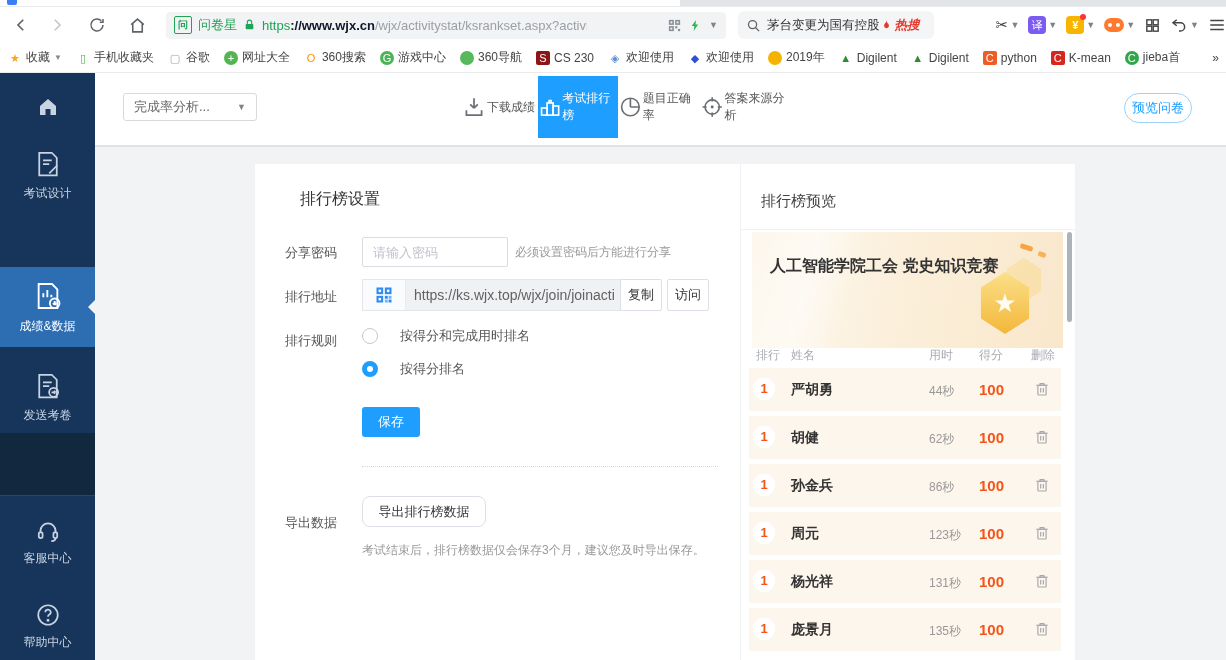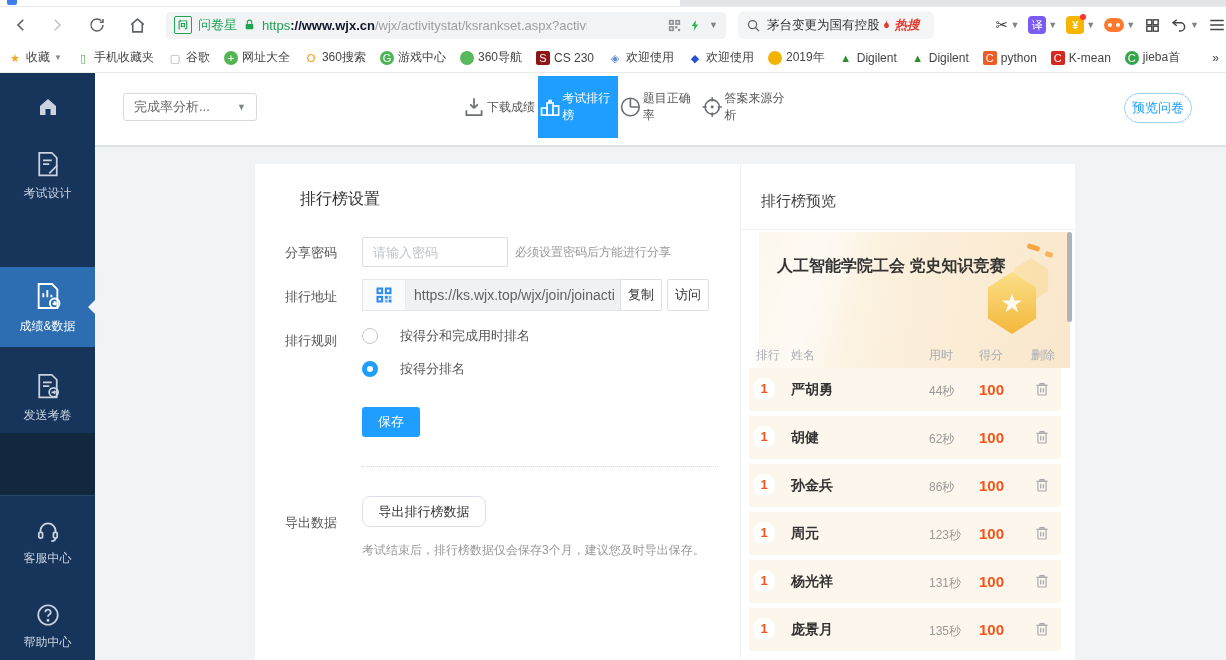--- a/index.html
+++ b/index.html
@@ -92,21 +92,21 @@
   .radio.sel{border:5px solid #1e9fff;}
   .radio-lbl{font-size:13px;color:#555;}
   .save-btn{position:absolute;left:107px;top:243px;width:58px;height:30px;background:#1e9fff;border-radius:3px;color:#fff;font-size:13px;display:flex;align-items:center;justify-content:center;}
   .dotted{position:absolute;left:107px;top:302px;width:356px;border-top:1px dotted #d9d9d9;}
   .export-btn{position:absolute;left:107px;top:332px;width:124px;height:31px;box-sizing:border-box;border:1px solid #dcdfe6;border-radius:8px;background:#fff;font-size:13px;color:#333;display:flex;align-items:center;justify-content:center;}
   .export-hint{position:absolute;left:107px;top:378px;font-size:12px;color:#999;width:360px;}
 
   
   .p-title{position:absolute;left:20px;top:28px;font-size:15px;color:#444;}
   .p-div{position:absolute;left:0;right:0;top:65px;border-top:1px solid #f0f1f4;}
-  .banner{position:absolute;left:18px;top:68px;width:311px;height:136px;overflow:hidden;
+  .banner{position:absolute;left:11px;top:68px;width:311px;height:116px;overflow:hidden;
      background:linear-gradient(105deg,rgba(255,255,255,0) 0%,rgba(255,255,255,.55) 20%,rgba(255,255,255,0) 34%),
                 linear-gradient(100deg,#fdf8ee,#fbeed8 55%,#f9e7cb);}
   .banner-title{position:absolute;left:18px;top:24px;font-size:16px;font-weight:bold;color:#333;white-space:nowrap;}
   .confetti{position:absolute;background:#f6a540;border-radius:2px;}
   .c1{left:268px;top:13px;width:13px;height:5px;transform:rotate(18deg);}
   .c2{left:286px;top:20px;width:8px;height:5px;transform:rotate(18deg);opacity:.8;}
   .hex{position:absolute;clip-path:polygon(50% 0,93% 25%,93% 75%,50% 100%,7% 75%,7% 25%);}
   .hex-back{left:252px;top:26px;width:40px;height:44px;background:#f8d98c;opacity:.5;}
   .hex-main{left:225px;top:40px;width:56px;height:62px;background:linear-gradient(#fbe089,#f3b73a);display:flex;align-items:center;justify-content:center;}
   .hex-star{color:rgba(255,255,255,.92);font-size:26px;line-height:1;}

